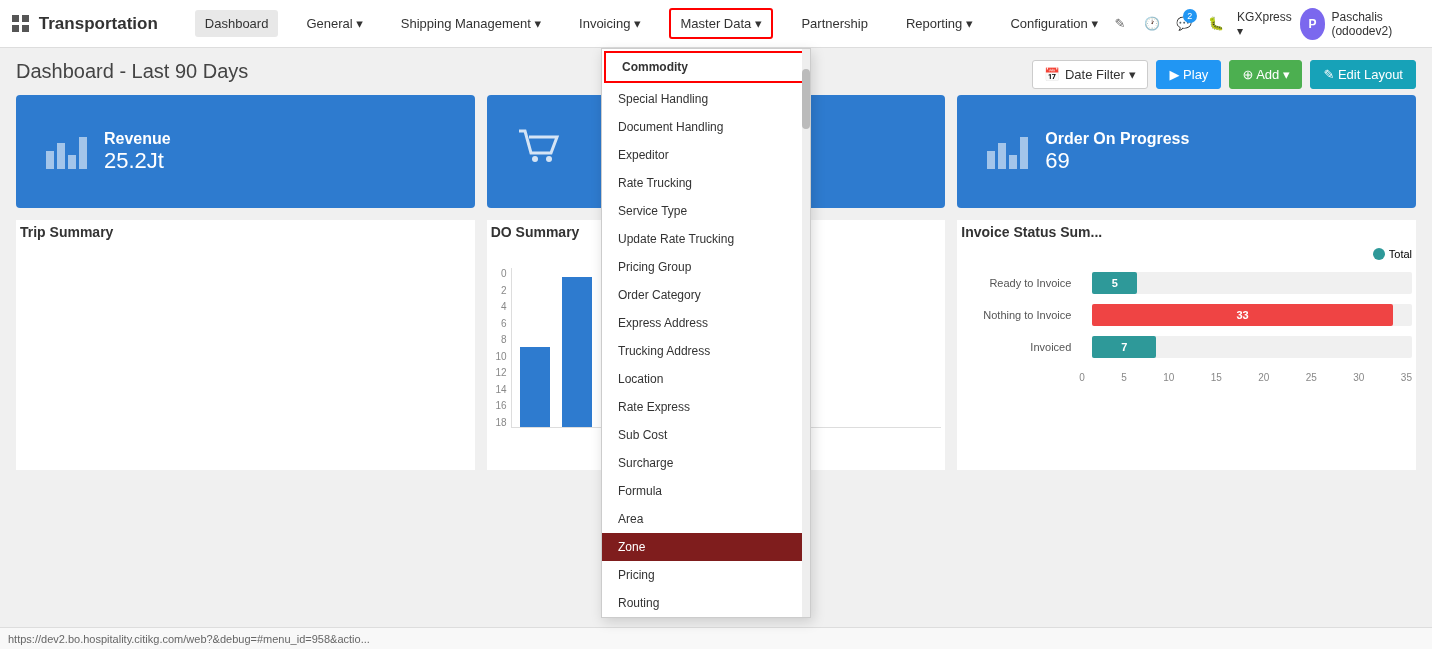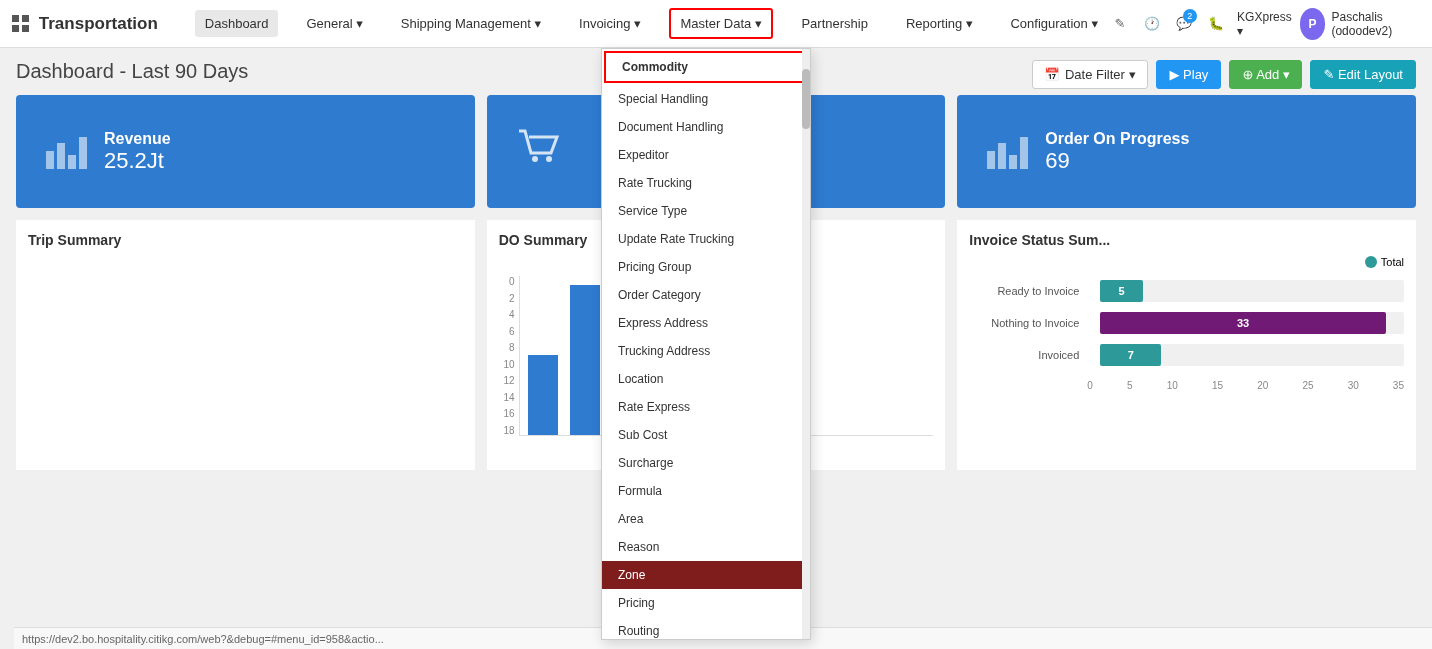--- a/index.html
+++ b/index.html
@@ -107,21 +107,21 @@
     }
     .card-icon { font-size: 36px; opacity: 0.8; }
     .card-label { font-size: 16px; font-weight: bold; }
     .card-value { font-size: 22px; }
 
     
     .lower-row {
       display: flex; gap: 12px;
     }
     .panel {
-      background: #fff; border-radius: 0; padding: 12px;
+      background: #fff; border-radius: 0; padding: 4px;
       flex: 1; min-height: 250px;
     }
     .panel-title { font-size: 14px; font-weight: bold; color: #333; margin-bottom: 8px; }
 
     
     .donut-wrapper {
       display: flex; align-items: center; justify-content: center; flex-direction: column;
     }
     .donut-svg { margin: 10px auto; }
     .donut-legend {
@@ -171,21 +171,21 @@
     }
     .dropdown-item.commodity-item {
       border: 2px solid red;
       margin: 2px;
       font-weight: 600;
       color: #333;
     }
 
     
     .statusbar {
-      position: fixed; bottom: 0; left: 14px; right: 0;
+      position: fixed; bottom: 0; left: 0; right: 0;
       background: #f8f8f8; border-top: 1px solid #ddd;
       height: 22px; display: flex; align-items: center; padding: 0 8px;
       font-size: 11px; color: #666;
     }
 
     .y-axis-labels {
       display: flex; flex-direction: column-reverse; justify-content: space-between;
       height: 160px; font-size: 10px; color: #888; text-align: right;
       padding-right: 4px; min-width: 20px;
     }
@@ -343,21 +343,21 @@
           <div class="inv-label">Ready to Invoice</div>
           <div class="inv-bar-outer">
             <div class="inv-bar" style="width:14%; background:#2e9999;">
               <span>5</span>
             </div>
           </div>
         </div>
         <div class="inv-row">
           <div class="inv-label">Nothing to Invoice</div>
           <div class="inv-bar-outer">
-            <div class="inv-bar" style="width:94%; background:#701a75;">
+            <div class="inv-bar" style="width:94%; background:#ef4444;">
               <span>33</span>
             </div>
           </div>
         </div>
         <div class="inv-row">
           <div class="inv-label">Invoiced</div>
           <div class="inv-bar-outer">
             <div class="inv-bar" style="width:20%; background:#2e9999;">
               <span>7</span>
             </div>
@@ -391,21 +391,20 @@
     <div class="dropdown-item">Pricing Group</div>
     <div class="dropdown-item">Order Category</div>
     <div class="dropdown-item">Express Address</div>
     <div class="dropdown-item">Trucking Address</div>
     <div class="dropdown-item">Location</div>
     <div class="dropdown-item">Rate Express</div>
     <div class="dropdown-item">Sub Cost</div>
     <div class="dropdown-item">Surcharge</div>
     <div class="dropdown-item">Formula</div>
     <div class="dropdown-item">Area</div>
-    <div class="dropdown-item">Reason</div>
     <div class="dropdown-item highlighted">Zone</div>
     <div class="dropdown-item">Pricing</div>
     <div class="dropdown-item">Routing</div>
 
   </div>
 
   <div style="position:absolute;right:0;top:0;width:8px;height:100%;background:#eee;">
     <div style="background:#bbb;width:8px;height:60px;border-radius:4px;margin-top:20px;"></div>
   </div>
 </div>

